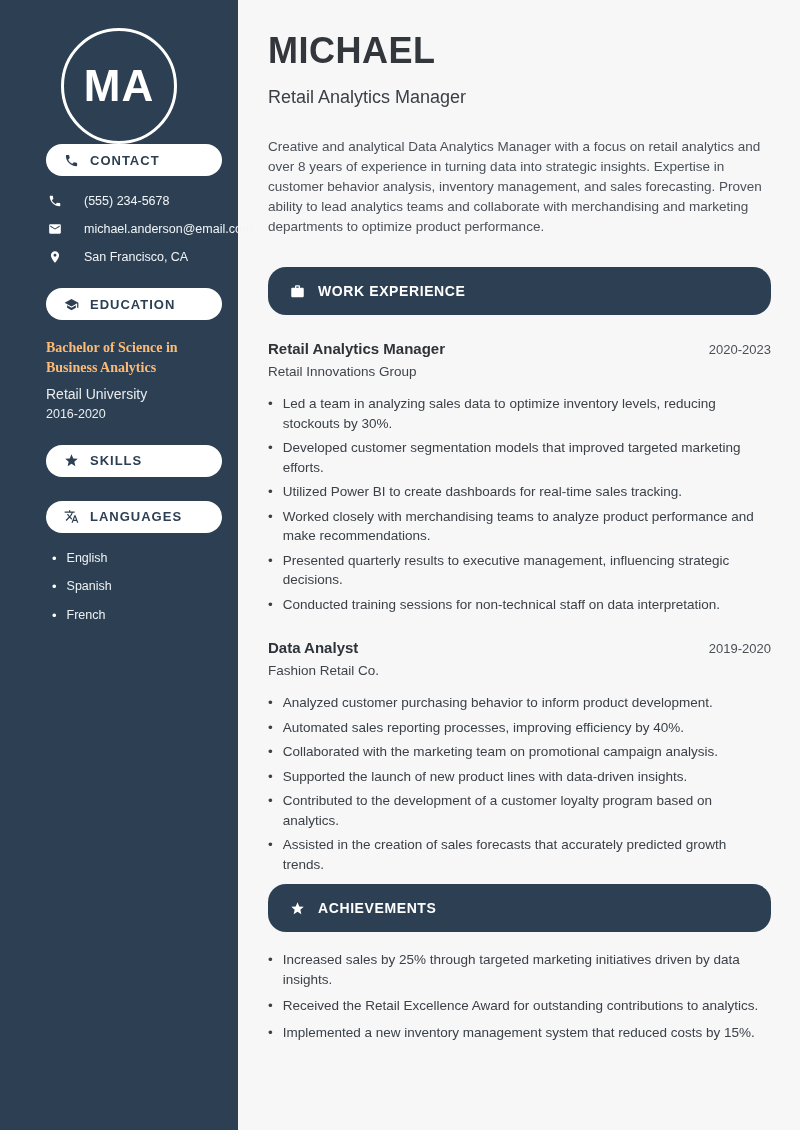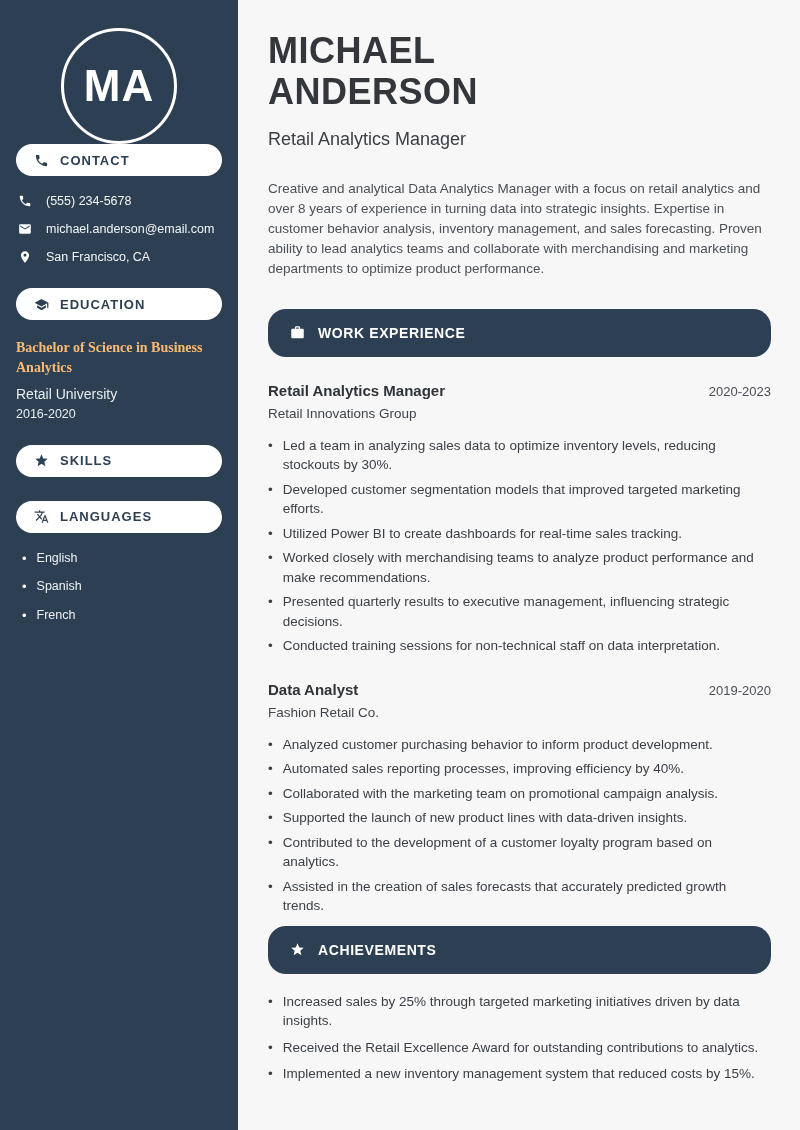--- a/index.html
+++ b/index.html
@@ -9,23 +9,23 @@
 
   
   .sidebar { width:238px; flex-shrink:0; background:#2d4053; color:#fff; padding-top:28px; }
   .avatar { width:116px; height:116px; border:3px solid #fff; border-radius:50%;
             margin:0 auto; display:flex; align-items:center; justify-content:center;
             font-size:44px; font-weight:600; color:#fff; letter-spacing:1px; }
   .pill-light { background:#fff; color:#2d4053; height:32px; border-radius:17px;
                 margin:0 16px 18px; display:flex; align-items:center; gap:11px;
                 padding:0 18px; font-size:13px; font-weight:700; letter-spacing:1px; }
   .pill-light svg { fill:#2d4053; width:15px; height:15px; flex-shrink:0; }
-  .sb-section { margin-bottom:24px; }
+  .sb-section { margin-bottom:24px;padding-left:30px; }
   .sb-section:first-of-type { margin-top:26px; }
-  .contact-row { display:flex; align-items:center; gap:14px; padding:0 18px; margin-bottom:14px;
+  .contact-row { display:flex; align-items:center; gap:22px; padding:0 18px; margin-bottom:14px;
                  font-size:12.5px; color:#f2f4f6; }
   .contact-row svg { fill:#fff; width:14px; height:14px; flex-shrink:0; }
   .edu-block { padding:0 16px; }
   .edu-degree { font-size:14px; font-weight:700; line-height:1.45; color:#fdba74;font-family:Liberation Serif, serif; }
   .edu-school { font-size:14px; margin-top:7px; color:#e8ecef; }
   .edu-dates  { font-size:12.5px; margin-top:5px; color:#e8ecef; }
   .sb-list { list-style:none; padding:0 16px 0 22px; }
   .sb-list li { font-size:12.5px; color:#eef1f4; margin-bottom:12px; display:flex; gap:10px; }
   .sb-list li::before { content:"•"; color:#fff; font-size:13px; line-height:1.3; }
 
@@ -136,21 +136,20 @@
           </li>
         </ul>
     </div>
 
   </aside>
 
   <main class="main">
 
     <h1 class="name">
       <div>MICHAEL</div>
-      <div>ANDERSON</div>
     </h1>
     <div class="job-title-top">Retail Analytics Manager</div>
 
     <p class="summary">Creative and analytical Data Analytics Manager with a focus on retail analytics and over 8 years of experience in turning data into strategic insights. Expertise in customer behavior analysis, inventory management, and sales forecasting. Proven ability to lead analytics teams and collaborate with merchandising and marketing departments to optimize product performance.</p>
 
     <div class="pill-dark work-pill">
       <svg viewBox="0 0 24 24">
           <path d="M20 6h-4V4c0-1.11-.89-2-2-2h-4c-1.11 0-2 .89-2 2v2H4c-1.11 0-1.99.89-1.99 2L2 19c0 1.11.89 2 2 2h16c1.11 0 2-.89 2-2V8c0-1.11-.89-2-2-2zm-6 0h-4V4h4v2z"></path>
         </svg>
       <span>WORK EXPERIENCE</span>

